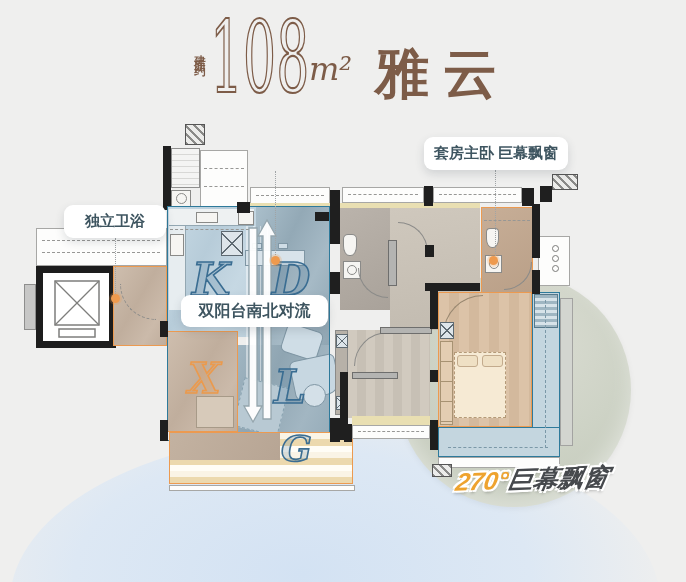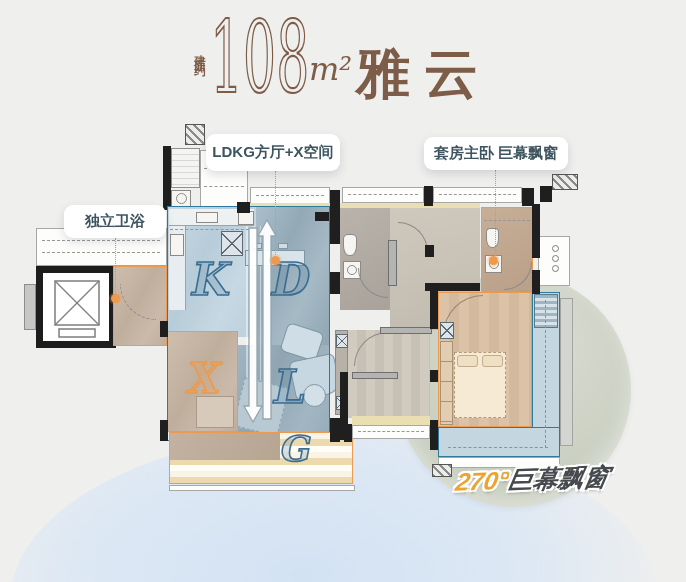--- a/index.html
+++ b/index.html
@@ -225,29 +225,29 @@
   <div class="abs leader" style="left:115px;top:238px;height:56px;"></div>
   <div class="abs leader" style="left:275px;top:171px;height:84px;"></div>
   <div class="abs leader" style="left:495px;top:170px;height:86px;"></div>
   <div class="abs dot" style="left:111px;top:294px;"></div>
   <div class="abs dot" style="left:271px;top:256px;"></div>
   <div class="abs dot" style="left:489px;top:256px;"></div>
 
   <div class="abs pill" style="left:64px;top:205px;width:102px;height:33px;font-size:15px;">
     <span>独立卫浴</span>
   </div>
-  <div class="abs pill" style="left:206px;top:134px;width:134px;height:37px;font-size:15px;">
-    <span>LDKG方厅+X空间</span>
-  </div>
   <div class="abs pill" style="left:424px;top:137px;width:144px;height:33px;font-size:15px;">
     <span>套房主卧 巨幕飘窗</span>
+  </div>
+  <div class="abs pill" style="left:181px;top:295px;width:147px;height:32px;font-size:16px;">
+    <span>双阳台南北对流</span>
   </div>
 
   <div class="abs bay-label" style="left:450px;top:463px;width:165px;">
     <span class="deg">270°</span><span class="nm">巨幕飘窗</span>
   </div>
 
   <div class="abs hd-vert t-brown" style="left:192px;top:46px;">建面约</div>
   <div class="abs hd-num" style="left:210px;top:12px;">108</div>
   <div class="abs hd-unit t-brown" style="left:309px;top:50px;">m²</div>
-  <div class="abs hd-name t-brown" style="left:356px;top:38px;">雅云</div>
+  <div class="abs hd-name t-brown" style="left:375px;top:38px;">雅云</div>
 
 </div>
 
 </body></html>

